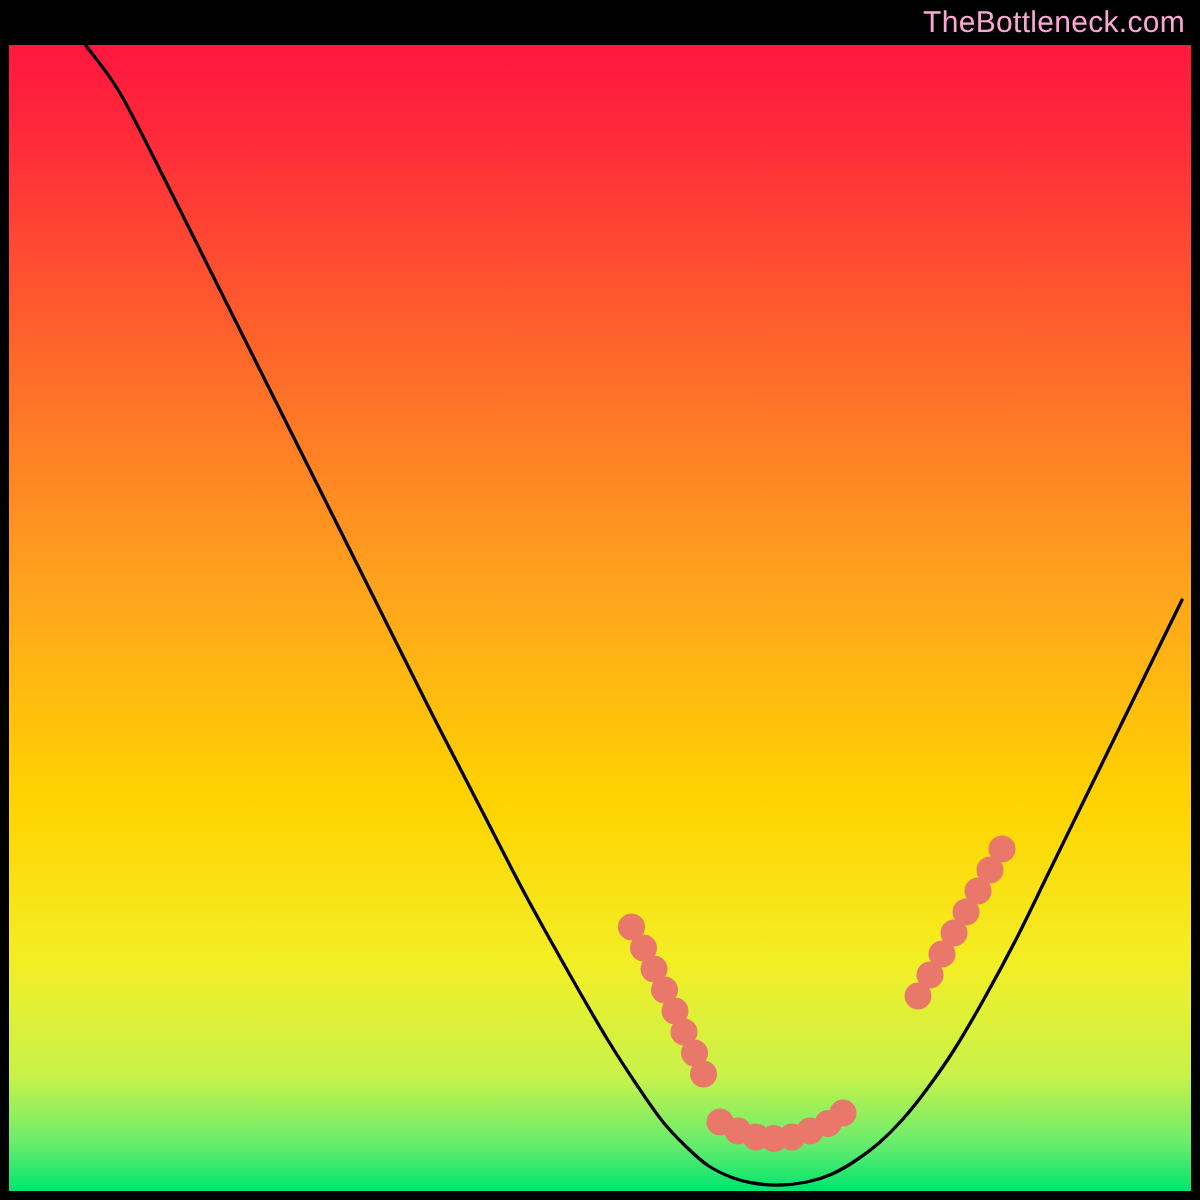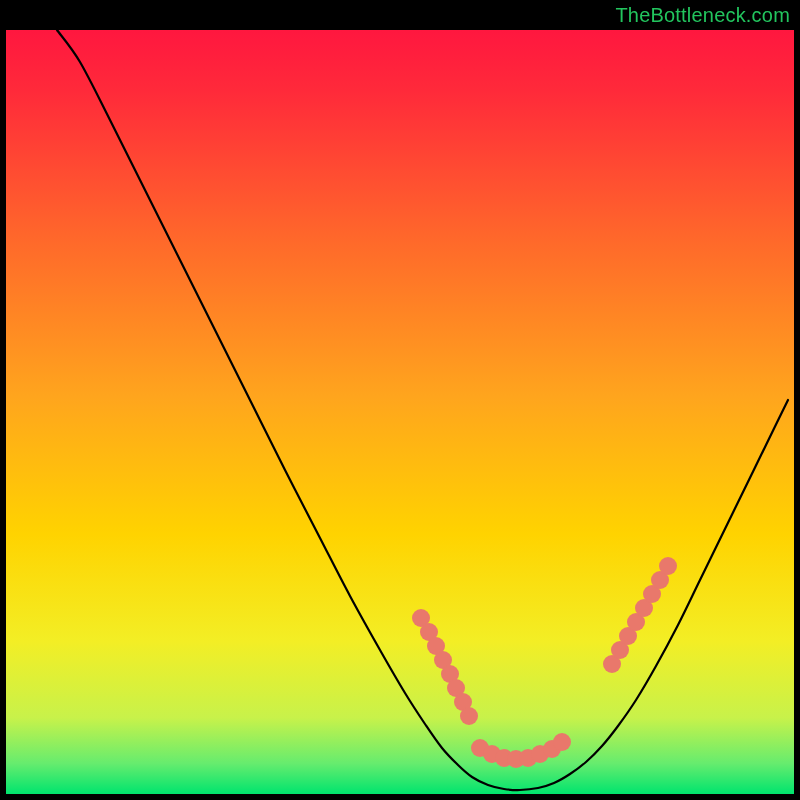--- a/index.html
+++ b/index.html
@@ -21,21 +21,21 @@
     position: absolute;
     top: 0;
     left: 0;
   }
   .watermark {
     position: absolute;
     top: 4px;
     right: 10px;
     font-family: Arial, Helvetica, sans-serif;
     font-size: 20px;
-    color: #22c55e;
+    color: #f9a8d4;
     letter-spacing: 0.2px;
     user-select: none;
   }
 </style>
 </head>
 <body>
 
 <div class="canvas-wrap">
   <svg id="chart-svg" width="800" height="800" viewBox="0 0 800 800">
       <defs>

